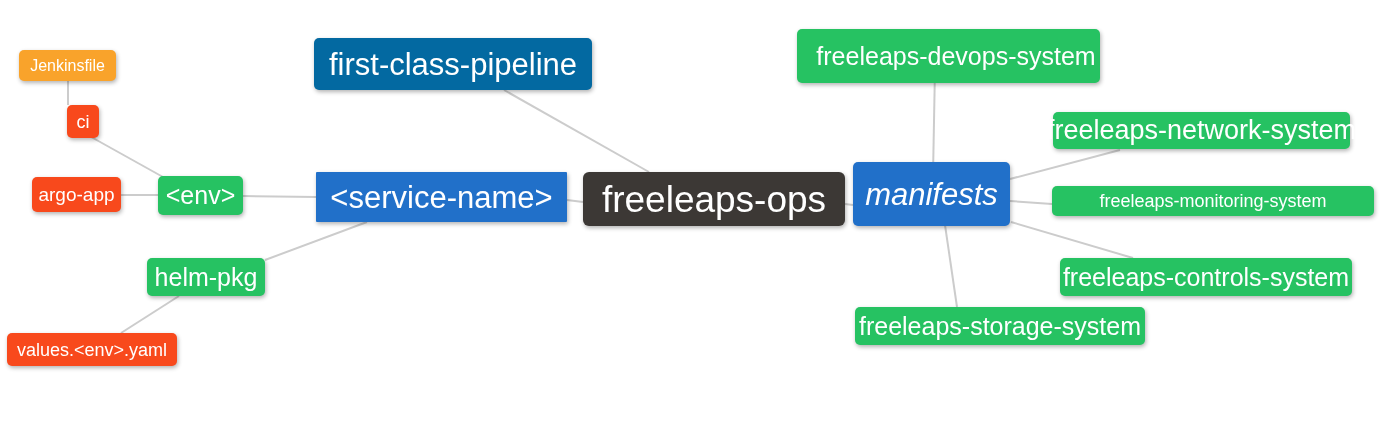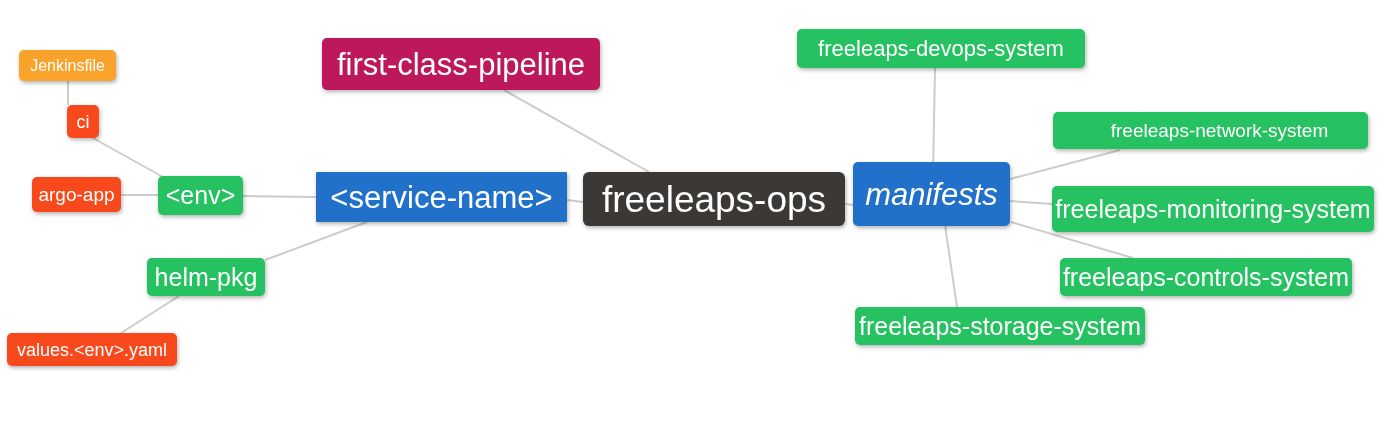--- a/index.html
+++ b/index.html
@@ -57,28 +57,28 @@
       <line x1="567" y1="200" x2="583" y2="202" stroke="#cccccc" stroke-width="2"></line>
       <line x1="845" y1="204" x2="853" y2="205" stroke="#cccccc" stroke-width="2"></line>
       <line x1="935" y1="68" x2="933" y2="175" stroke="#cccccc" stroke-width="2"></line>
       <line x1="1010" y1="179" x2="1120" y2="150" stroke="#cccccc" stroke-width="2"></line>
       <line x1="1010" y1="201" x2="1052" y2="204" stroke="#cccccc" stroke-width="2"></line>
       <line x1="1011" y1="222" x2="1133" y2="258" stroke="#cccccc" stroke-width="2"></line>
       <line x1="945" y1="225" x2="957" y2="307" stroke="#cccccc" stroke-width="2"></line>
     </svg>
   <div class="node-layer">
       <div class="node" style="left: 583px; top: 172px; width: 262px; height: 54px; font-size: 37px; background: rgb(60, 56, 53); color: rgb(255, 255, 255); border-radius: 6px;">freeleaps-ops</div>
-      <div class="node" style="left: 314px; top: 38px; width: 278px; height: 52px; font-size: 31px; background: #be185d; color: rgb(255, 255, 255); border-radius: 5px; margin-left: 8px;">first-class-pipeline</div>
+      <div class="node" style="left: 314px; top: 38px; width: 278px; height: 52px; font-size: 31px; background: #0369a1; color: rgb(255, 255, 255); border-radius: 5px;">first-class-pipeline</div>
       <div class="node" style="left: 316px; top: 172px; width: 251px; height: 50px; font-size: 31px; background: rgb(33, 112, 201); color: rgb(255, 255, 255); border-radius: 1px;">&lt;service-name&gt;</div>
       <div class="node" style="left: 853px; top: 162px; width: 157px; height: 64px; font-size: 31px; background: rgb(33, 112, 201); color: rgb(255, 255, 255); border-radius: 5px; font-style: italic;">manifests</div>
       <div class="node" style="left: 147px; top: 258px; width: 118px; height: 38px; font-size: 25px; background: rgb(38, 194, 98); color: rgb(255, 255, 255); border-radius: 5px;">helm-pkg</div>
       <div class="node" style="left: 158px; top: 176px; width: 85px; height: 39px; font-size: 25px; background: rgb(38, 194, 98); color: rgb(255, 255, 255); border-radius: 5px;">&lt;env&gt;</div>
       <div class="node" style="left: 53px; top: 105px; width: 32px; height: 33px; font-size: 18px; background: rgb(248, 73, 28); color: rgb(255, 255, 255); border-radius: 5px; margin-left: 14px;">ci</div>
       <div class="node" style="left: 7px; top: 333px; width: 170px; height: 33px; font-size: 18px; background: rgb(248, 73, 28); color: rgb(255, 255, 255); border-radius: 5px;">values.&lt;env&gt;.yaml</div>
       <div class="node" style="left: 32px; top: 177px; width: 89px; height: 35px; font-size: 19px; background: rgb(248, 73, 28); color: rgb(255, 255, 255); border-radius: 5px;">argo-app</div>
       <div class="node" style="left: 19px; top: 26px; width: 97px; height: 31px; font-size: 16px; background: rgb(249, 163, 43); color: rgb(255, 255, 255); border-radius: 5px; margin-top: 24px;">Jenkinsfile</div>
-      <div class="node" style="left: 797px; top: 29px; width: 288px; height: 39px; font-size: 22px; background: rgb(38, 194, 98); color: rgb(255, 255, 255); border-radius: 5px;">freeleaps-devops-system</div>
-      <div class="node" style="left: 1053px; top: 112px; width: 297px; height: 37px; font-size: 19px; background: rgb(38, 194, 98); color: rgb(255, 255, 255); border-radius: 5px; padding-left: 18px;">freeleaps-network-system</div>
-      <div class="node" style="left: 1052px; top: 186px; width: 322px; height: 46px; font-size: 25px; background: rgb(38, 194, 98); color: rgb(255, 255, 255); border-radius: 5px;">freeleaps-monitoring-system</div>
+      <div class="node" style="left: 797px; top: 29px; width: 288px; height: 54px; font-size: 25px; background: rgb(38, 194, 98); color: rgb(255, 255, 255); border-radius: 5px; padding-left: 15px;">freeleaps-devops-system</div>
+      <div class="node" style="left: 1053px; top: 112px; width: 297px; height: 37px; font-size: 27px; background: rgb(38, 194, 98); color: rgb(255, 255, 255); border-radius: 5px;">freeleaps-network-system</div>
+      <div class="node" style="left: 1052px; top: 186px; width: 322px; height: 30px; font-size: 18px; background: rgb(38, 194, 98); color: rgb(255, 255, 255); border-radius: 5px;">freeleaps-monitoring-system</div>
       <div class="node" style="left: 1060px; top: 258px; width: 292px; height: 38px; font-size: 25px; background: rgb(38, 194, 98); color: rgb(255, 255, 255); border-radius: 5px;">freeleaps-controls-system</div>
       <div class="node" style="left: 815px; top: 307px; width: 290px; height: 38px; font-size: 25px; background: rgb(38, 194, 98); color: rgb(255, 255, 255); border-radius: 5px; margin-left: 40px;">freeleaps-storage-system</div>
     </div>
 </div>
 
 </body></html>

